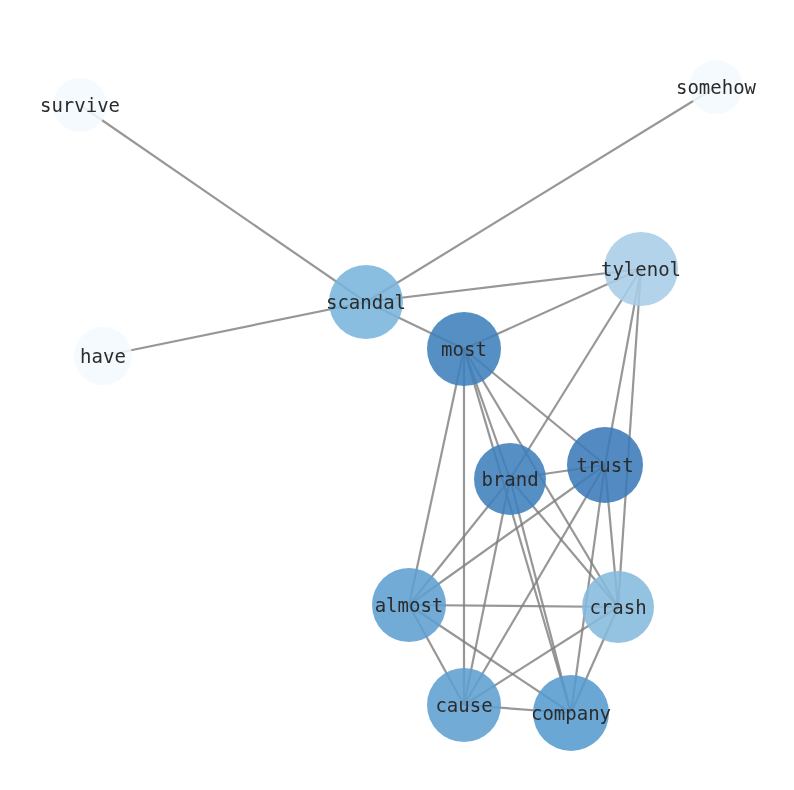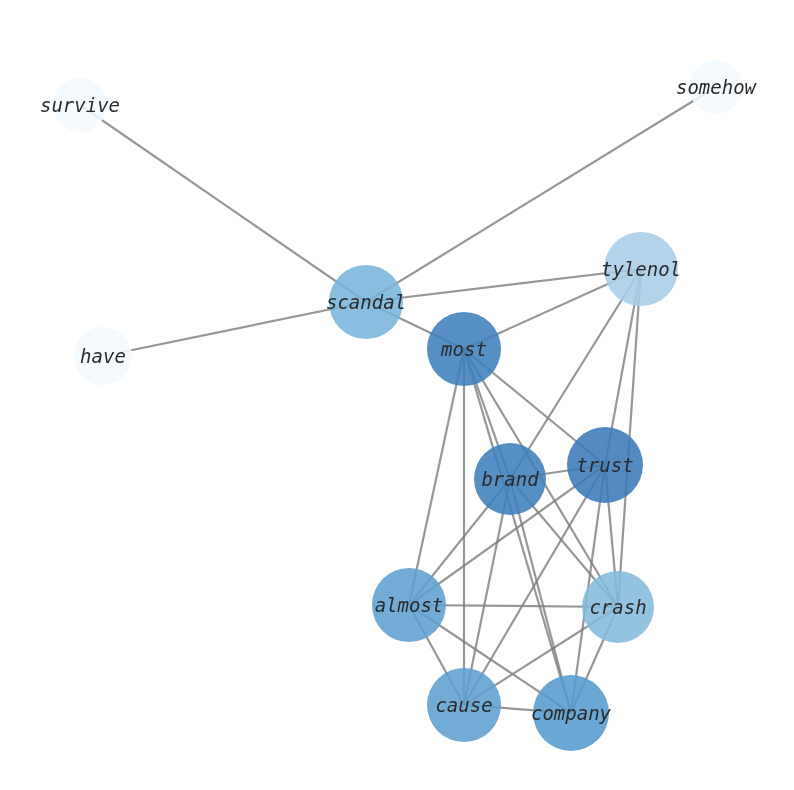--- a/index.html
+++ b/index.html
@@ -6,21 +6,20 @@
     margin: 0;
     padding: 0;
     background: #ffffff;
   }
   #figure {
     position: relative;
     width: 794px;
     height: 790px;
     background: #ffffff;
     overflow: hidden;
-    font-style: italic;
   }
   svg { display: block; }
   text.node-label {
     font-family: "DejaVu Sans Mono", monospace;
     fill: #2b2b2b;
   }
 </style>
 </head>
 <body>
 

